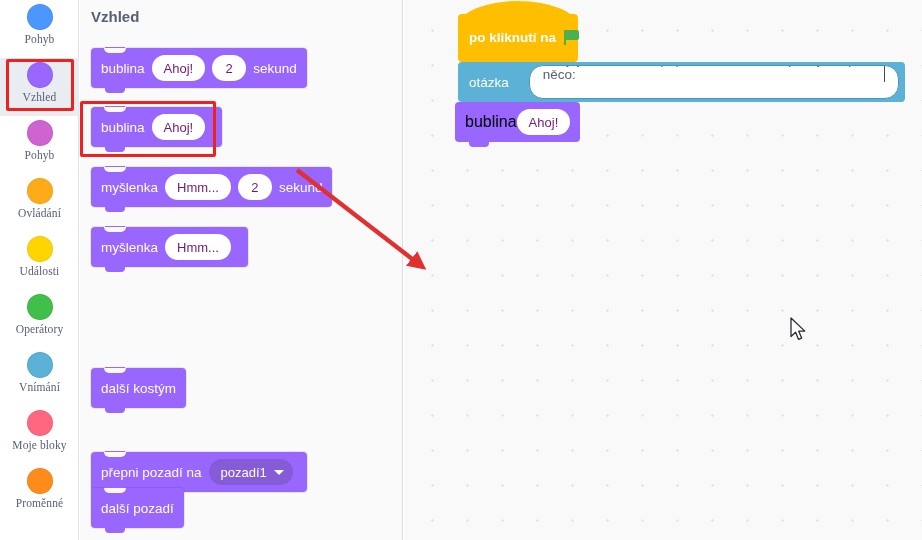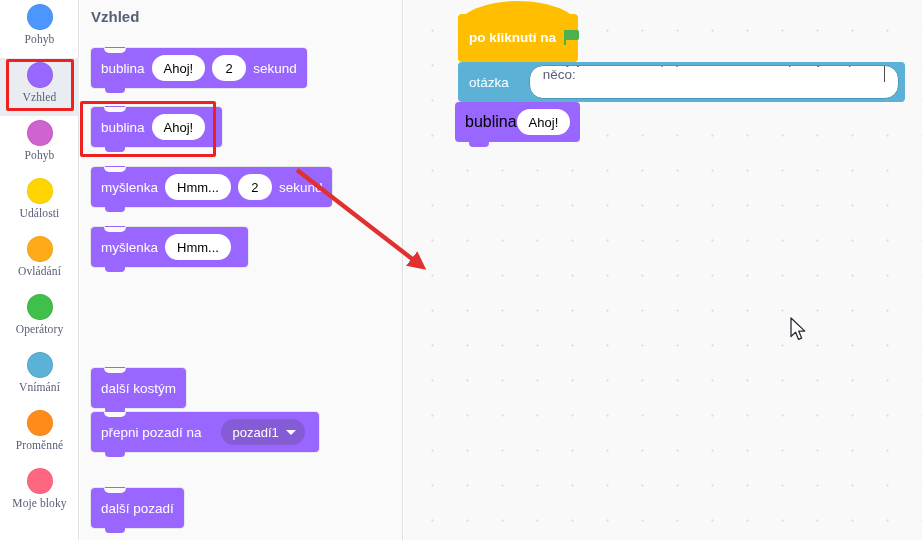--- a/index.html
+++ b/index.html
@@ -99,21 +99,21 @@
     background: #fafafa;
     border-radius: 0 0 5px 5px;
   }
 
   .block .lbl { margin-right: 7px; }
   .block .lbl:last-child { margin-right: 0; }
 
   .oval-input {
     display: inline-flex; align-items: center; justify-content: center;
     background: #ffffff;
-    color: #000000;
+    color: #701a75;
     border-radius: 14px;
     height: 26px;
     padding: 0 12px;
     font-size: 13px;
     margin-right: 7px;
   }
   .oval-input.num { min-width: 34px; padding: 0 10px; }
 
   .dropdown {
     display: inline-flex; align-items: center;
@@ -272,47 +272,47 @@
       <div class="cat-dot" style="background:#9966ff"></div>
       <div class="cat-label">Vzhled</div>
     </div>
 
     <div class="cat-item">
       <div class="cat-dot" style="background:#cf63cf"></div>
       <div class="cat-label">Pohyb</div>
     </div>
 
     <div class="cat-item">
+      <div class="cat-dot" style="background:#ffab19"></div>
+      <div class="cat-label">Ovládání</div>
+    </div>
+
+    <div class="cat-item">
       <div class="cat-dot" style="background:#ffd500"></div>
       <div class="cat-label">Události</div>
     </div>
 
     <div class="cat-item">
-      <div class="cat-dot" style="background:#ffab19"></div>
-      <div class="cat-label">Ovládání</div>
-    </div>
-
-    <div class="cat-item">
       <div class="cat-dot" style="background:#40bf4a"></div>
       <div class="cat-label">Operátory</div>
     </div>
 
     <div class="cat-item">
       <div class="cat-dot" style="background:#5cb1d6"></div>
       <div class="cat-label">Vnímání</div>
     </div>
 
     <div class="cat-item">
+      <div class="cat-dot" style="background:#ff6680"></div>
+      <div class="cat-label">Moje bloky</div>
+    </div>
+
+    <div class="cat-item">
       <div class="cat-dot" style="background:#ff8c1a"></div>
       <div class="cat-label">Proměnné</div>
-    </div>
-
-    <div class="cat-item">
-      <div class="cat-dot" style="background:#ff6680"></div>
-      <div class="cat-label">Moje bloky</div>
     </div>
   </div>
 
   <div id="red-box-category"></div>
 
   <div id="palette">
 
     <div id="palette-title">Vzhled</div>
 
     <div class="block looks stack" style="left:11px; top:48px;">
@@ -342,21 +342,21 @@
       <span class="lbl">myšlenka</span>
       <span class="oval-input">Hmm...</span>
     </div>
 
 
     <div class="block looks stack" style="left:11px; top:368px;">
       <div class="notch-top"></div>
       <span class="lbl">další kostým</span>
     </div>
 
-    <div class="block looks stack" style="left:11px; top:412px;gap:12px;">
+    <div class="block looks stack" style="left:11px; top:452px;">
       <div class="notch-top"></div>
       <span class="lbl">přepni pozadí na</span>
       <span class="dropdown">
         <span>pozadí1</span>
         <span class="caret"></span>
       </span>
     </div>
 
     <div class="block looks stack" style="left:11px; top:488px;">
       <div class="notch-top"></div>

